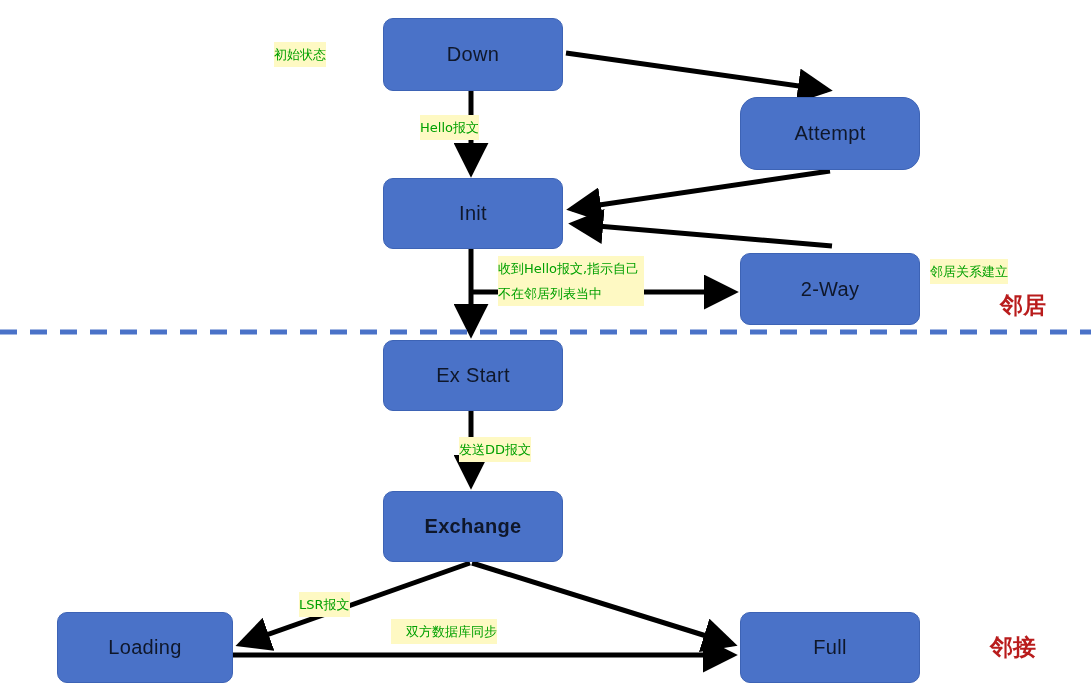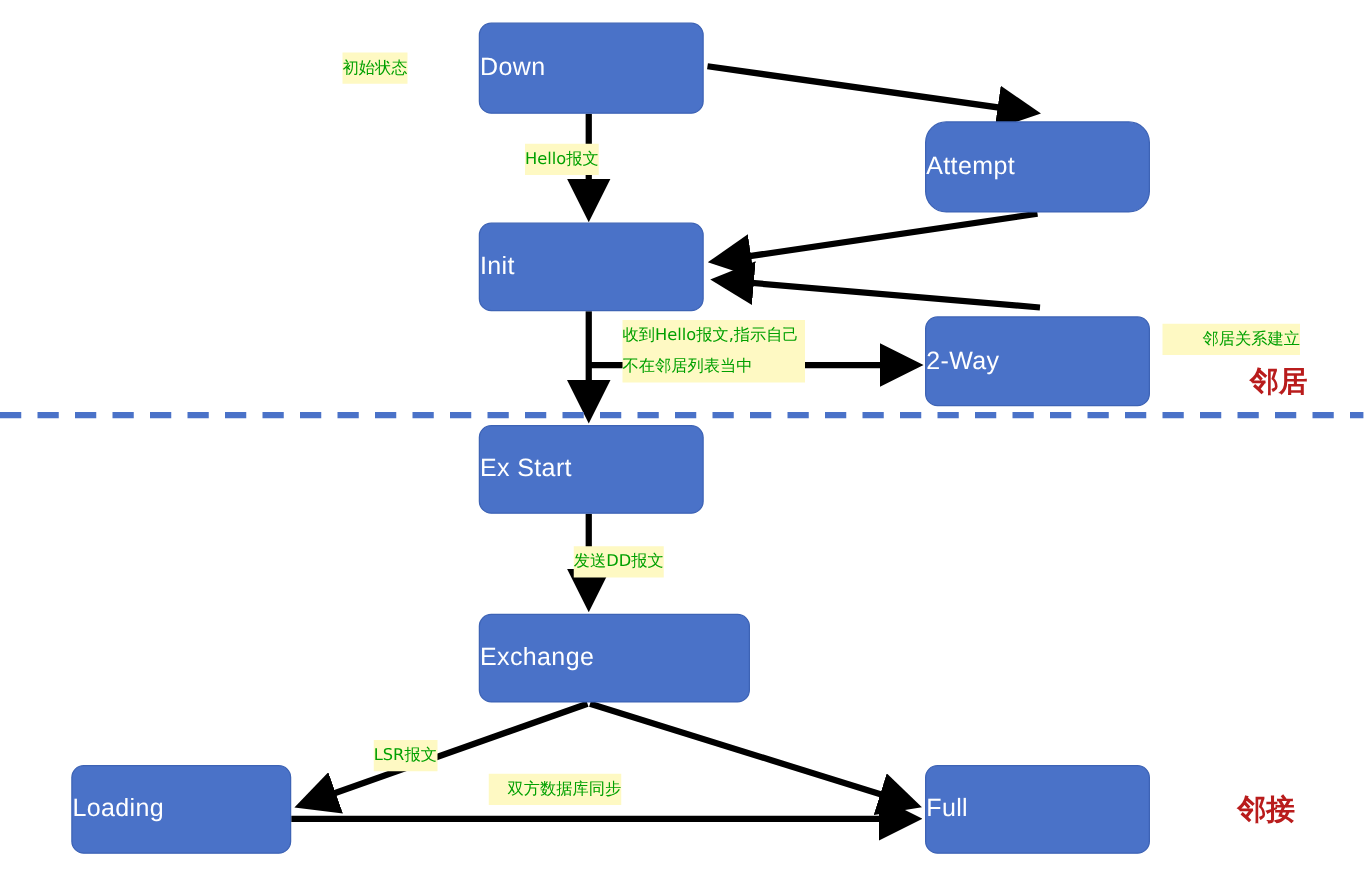--- a/index.html
+++ b/index.html
@@ -25,22 +25,22 @@
     height: 698px;
   }
   .node {
     position: absolute;
     background: #4a72c8;
     border: 1px solid #3d63b5;
     border-radius: 10px;
     box-sizing: border-box;
     display: flex;
     align-items: center;
-    justify-content: flex-start;
-    color: #ffffff;
+    justify-content: center;
+    color: #0f172a;
     font-size: 20px;
     letter-spacing: 0.3px;
     z-index: 3;
   }
   .hl {
     position: absolute;
     background: #fef9c3;
     color: #00a000;
     font-size: 13px;
     line-height: 25px;
@@ -109,21 +109,21 @@
   </div>
 
   <div class="node" style="left:740px; top:253px; width:180px; height:72px;">
     <span>2-Way</span>
   </div>
 
   <div class="node" style="left:383px; top:340px; width:180px; height:71px;">
     <span>Ex Start</span>
   </div>
 
-  <div class="node" style="left:383px; top:491px; width:217px; height:71px;">
+  <div class="node" style="left:383px; top:491px; width:180px; height:71px;font-weight:bold;">
     <span>Exchange</span>
   </div>
 
   <div class="node" style="left:57px; top:612px; width:176px; height:71px;">
     <span>Loading</span>
   </div>
 
   <div class="node" style="left:740px; top:612px; width:180px; height:71px;">
     <span>Full</span>
   </div>
@@ -133,19 +133,19 @@
   <div class="hl" style="left:420px; top:115px;">Hello报文</div>
 
   <div class="hl multi" style="left:498px; top:256px;">收到Hello报文,指示自己不在邻居列表当中</div>
 
   <div class="hl" style="left:411px; top:437px;margin-left:48px;">发送DD报文</div>
 
   <div class="hl" style="left:299px; top:592px;">LSR报文</div>
 
   <div class="hl" style="left:391px; top:619px;padding-left:15px;">双方数据库同步</div>
 
-  <div class="hl" style="left:930px; top:259px;padding-left:32px;">邻居关系建立</div>
+  <div class="hl" style="left:930px; top:259px;">邻居关系建立</div>
 
   <div class="redlabel" style="left:1000px; top:290px;">邻居</div>
 
   <div class="redlabel" style="left:990px; top:632px;">邻接</div>
 
 </div>
 
 </body></html>

